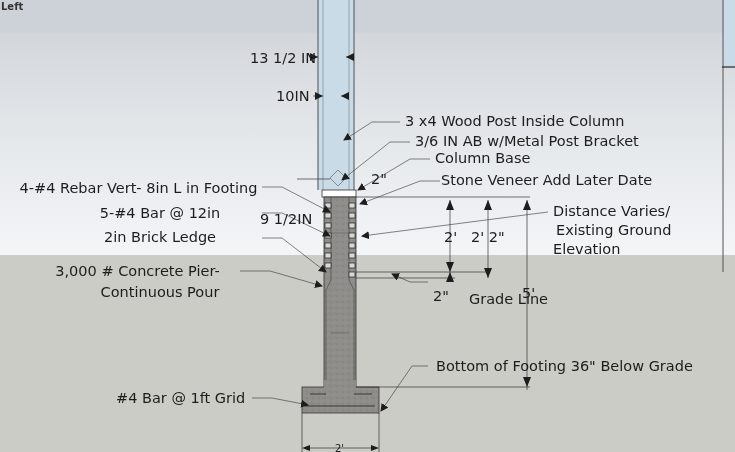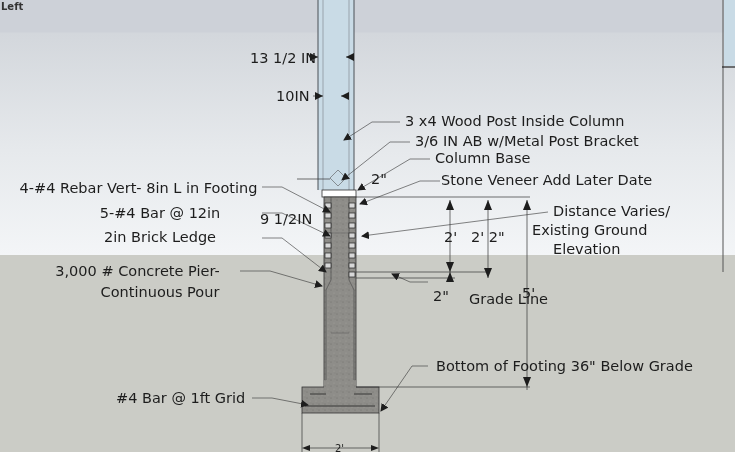--- a/index.html
+++ b/index.html
@@ -145,17 +145,17 @@
 <div class="lbl" style="left:405px;top:113px;">3 x4 Wood Post Inside Column</div>
 <div class="lbl" style="left:415px;top:133px;">3/6 IN AB w/Metal Post Bracket</div>
 <div class="lbl" style="left:435px;top:150px;">Column Base</div>
 <div class="lbl" style="left:441px;top:172px;">Stone Veneer Add Later Date</div>
 <div class="lbl r" style="left:17px;top:180px;width:243px;">4-#4 Rebar Vert- 8in L in Footing</div>
 <div class="lbl r" style="left:60px;top:205px;width:200px;">5-#4 Bar @ 12in</div>
 <div class="lbl r" style="left:60px;top:229px;width:200px;">2in Brick Ledge</div>
 <div class="lbl r" style="left:40px;top:263px;width:195px;">3,000 # Concrete Pier-</div>
 <div class="lbl r" style="left:56px;top:284px;width:208px;">Continuous Pour</div>
 <div class="lbl" style="left:553px;top:203px;">Distance Varies/</div>
-<div class="lbl" style="left:532px;top:222px;">Existing Ground</div>
+<div class="lbl" style="left:556px;top:222px;">Existing Ground</div>
 <div class="lbl" style="left:553px;top:241px;">Elevation</div>
 <div class="lbl" style="left:469px;top:291px;">Grade Line</div>
 <div class="lbl" style="left:436px;top:358px;">Bottom of Footing 36" Below Grade</div>
 <div class="lbl" style="left:116px;top:390px;">#4 Bar @ 1ft Grid</div>
 
 </body></html>

